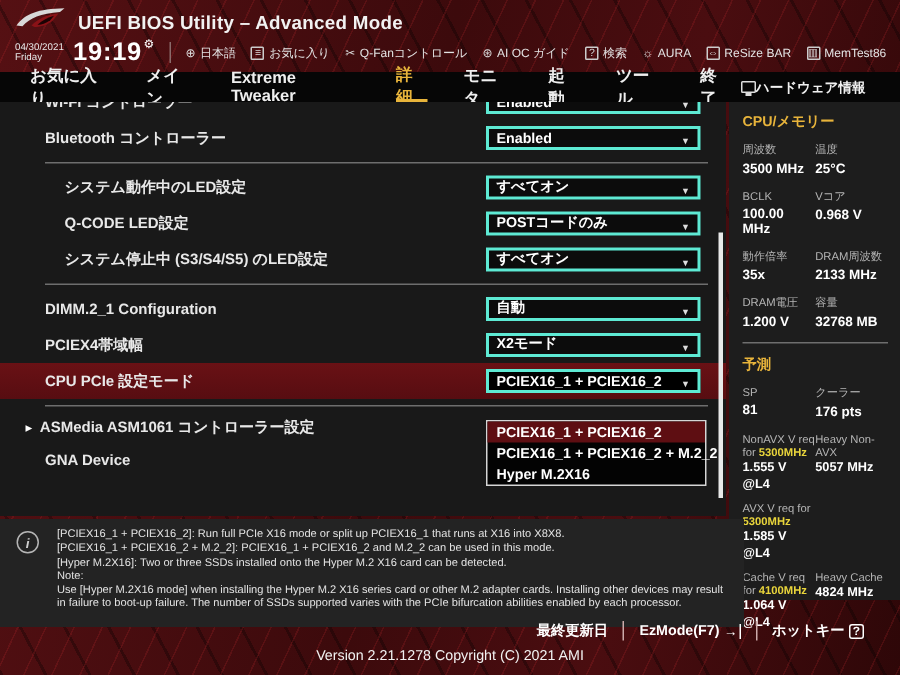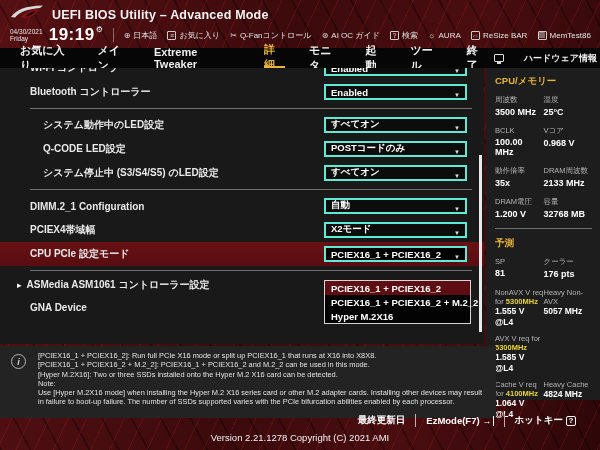--- a/index.html
+++ b/index.html
@@ -22,21 +22,21 @@
   .tb-item { display:flex; align-items:center; gap:3px; color:#e3e3e3; font-size:8px;
     margin-right:9px; white-space:nowrap; cursor:default; }
   .tb-ico { display:inline-flex; align-items:center; justify-content:center; color:#ddd; font-size:8px; }
   .tb-box { border:1px solid #ccc; width:9px; height:9px; font-size:7px; border-radius:1px; }
   
   .nav { position:absolute; left:0; top:48px; width:600px; height:20px; background:#060606;
     display:flex; align-items:stretch; }
   .tabs { display:flex; align-items:stretch; padding-left:20px; gap:24px; }
   .tab { display:flex; align-items:center; color:#efefef; font-size:11px; font-weight:bold; cursor:pointer; }
   .tab.active { color:#e8b43b; border-bottom:2px solid #e8b43b; }
-  .hw-head { margin-left:auto; width:115px; display:flex; align-items:center; gap:20px;
+  .hw-head { margin-left:auto; width:115px; display:flex; align-items:center; gap:0;
     color:#f0f0f0; font-size:9px; font-weight:bold; padding-left:6px; }
   .mon-ico { width:10px; height:8px; border:1px solid #ddd; border-radius:1px; position:relative; }
   .mon-ico:after { content:""; position:absolute; left:2px; bottom:-3px; width:4px; height:2px; background:#ddd; }
   
   .content { position:absolute; left:0; top:68px; width:484px; height:276px; background:#191919; overflow:hidden; }
   .row { display:flex; align-items:center; height:24px; padding-left:30px; position:relative; }
   .row.first { margin-top:-12px; height:24px; }
   .row .lbl { color:#e8e8e8; font-size:10px; font-weight:bold; flex:1; padding-right:6px; }
   .row.indent { padding-left:43px; }
   .sect { height:15px; display:flex; align-items:center; padding-left:25px;

